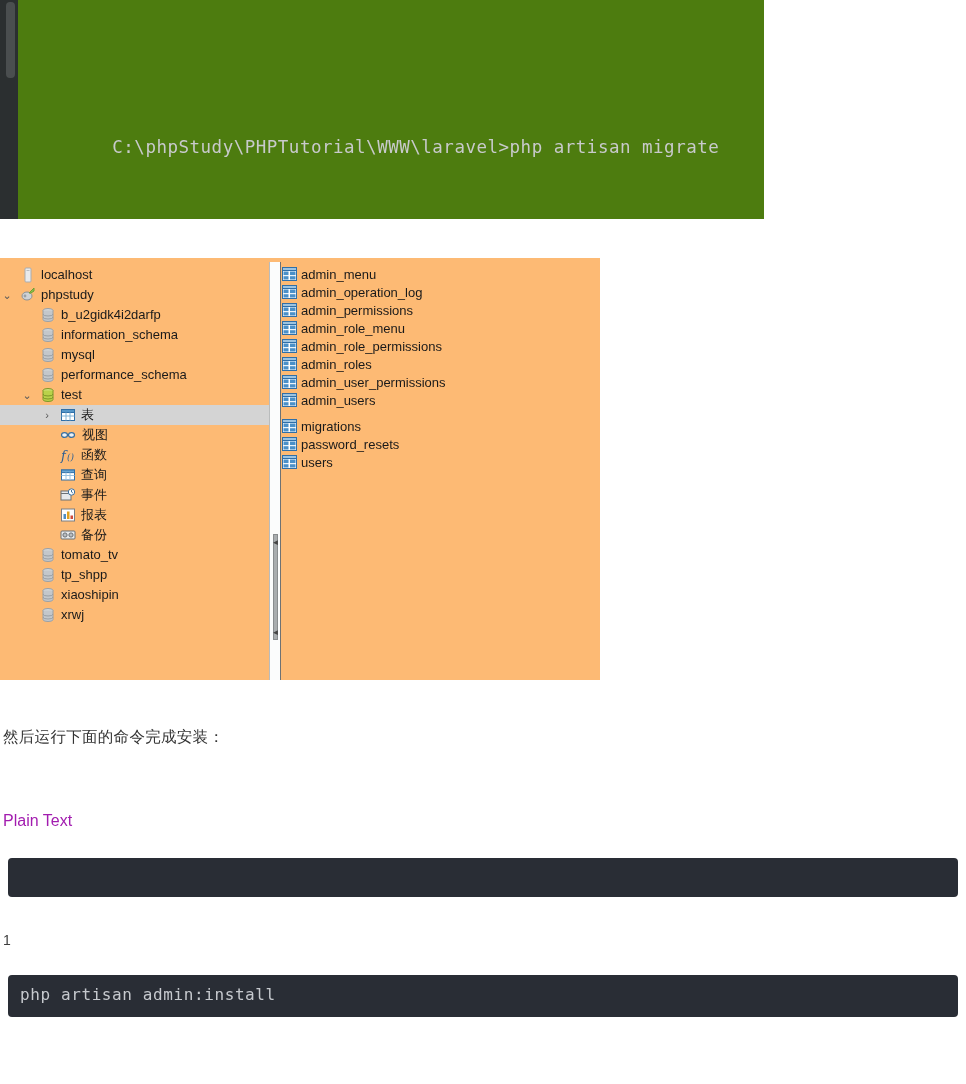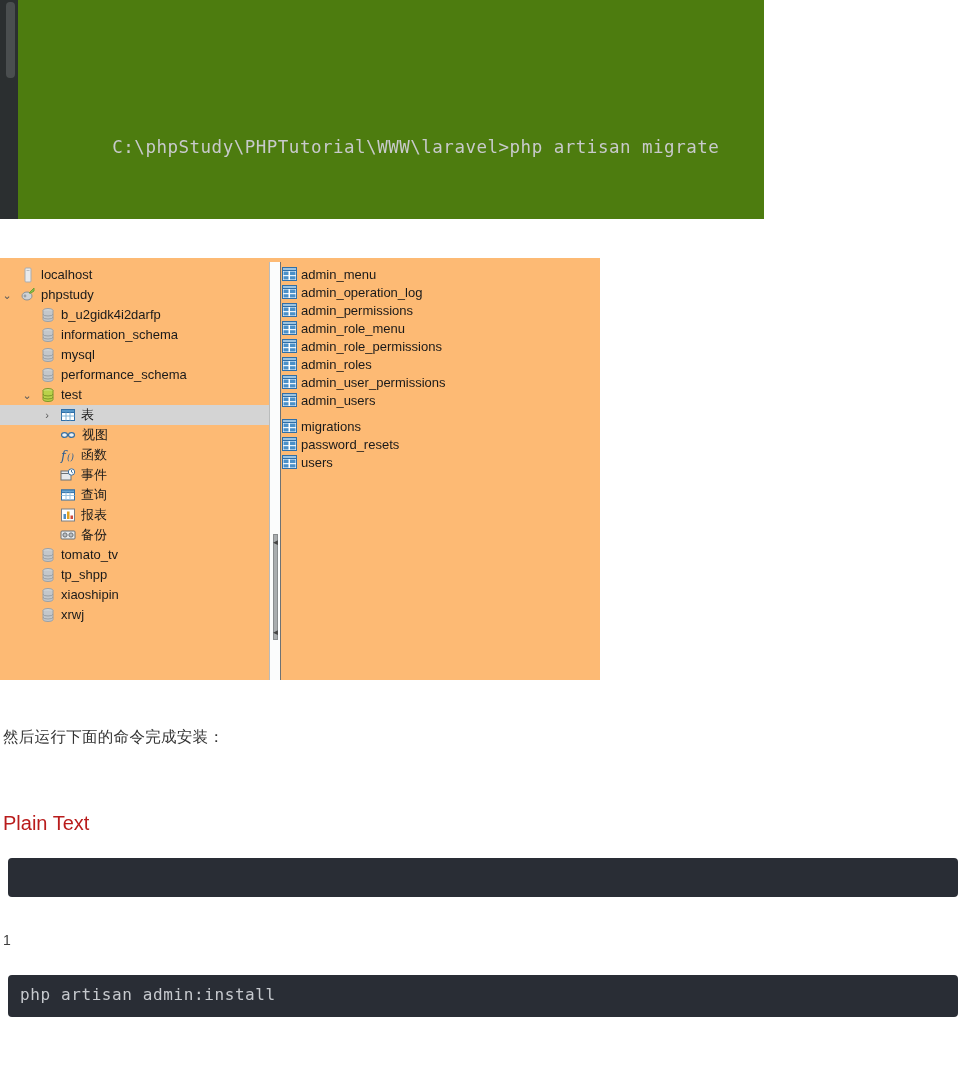--- a/index.html
+++ b/index.html
@@ -170,22 +170,22 @@
   #prose-line {
     left: 3px;
     top: 727px;
     font-size: 15.5px;
     color: #333;
     letter-spacing: 0.3px;
   }
   #lang-label {
     left: 3px;
     top: 812px;
-    font-size: 20px;
-    color: #b91c1c;
+    font-size: 16px;
+    color: #a21caf;
   }
   #gutter-number {
     left: 3px;
     top: 932px;
     font-size: 14px;
     color: #3d3d3d;
   }
 
   .code-block {
     position: absolute;
@@ -344,43 +344,43 @@
             <svg width="16" height="16" viewBox="0 0 16 16">
               <text x="1" y="13" font-family="DejaVu Serif, serif" font-style="italic" font-size="13" fill="#2e5f93">f</text>
               <text x="7" y="13" font-family="DejaVu Serif, serif" font-style="italic" font-size="9" fill="#2e5f93">()</text>
             </svg>
           </span>
           <span class="lbl" style="left: 81px;">函数</span>
         </div>
         <div class="tree-row" style="margin-top: 0px;">
           <span class="ico" style="left: 60px;">
             <svg width="16" height="16" viewBox="0 0 16 16">
-              <rect x="1" y="4" width="10" height="9" fill="#e6e9ec" stroke="#6b7075"></rect>
-              <line x1="1" y1="6.5" x2="11" y2="6.5" stroke="#6b7075"></line>
-              <circle cx="11.5" cy="5" r="3.2" fill="#ffffff" stroke="#3a6f9e"></circle>
-              <path d="M11.5 3 v2 l1.4 1" stroke="#3a6f9e" fill="none"></path>
-            </svg>
-          </span>
-          <span class="lbl" style="left: 81px;">事件</span>
-        </div>
-        <div class="tree-row" style="margin-top: 0px;">
-          <span class="ico" style="left: 60px;">
-            <svg width="16" height="16" viewBox="0 0 16 16">
               <rect x="1.5" y="3" width="13" height="10" fill="#ffffff" stroke="#2f6fa8"></rect>
               <rect x="1.5" y="3" width="13" height="2.6" fill="#6aa6d2" stroke="#2f6fa8"></rect>
               <line x1="1.5" y1="8.5" x2="14.5" y2="8.5" stroke="#9cc3e0"></line>
               <line x1="6" y1="5.6" x2="6" y2="13" stroke="#9cc3e0"></line>
               <line x1="10" y1="5.6" x2="10" y2="13" stroke="#9cc3e0"></line>
             </svg>
           </span>
           <span class="lbl" style="left: 81px;">查询</span>
         </div>
         <div class="tree-row" style="margin-top: 0px;">
           <span class="ico" style="left: 60px;">
             <svg width="16" height="16" viewBox="0 0 16 16">
+              <rect x="1" y="4" width="10" height="9" fill="#e6e9ec" stroke="#6b7075"></rect>
+              <line x1="1" y1="6.5" x2="11" y2="6.5" stroke="#6b7075"></line>
+              <circle cx="11.5" cy="5" r="3.2" fill="#ffffff" stroke="#3a6f9e"></circle>
+              <path d="M11.5 3 v2 l1.4 1" stroke="#3a6f9e" fill="none"></path>
+            </svg>
+          </span>
+          <span class="lbl" style="left: 81px;">事件</span>
+        </div>
+        <div class="tree-row" style="margin-top: 0px;">
+          <span class="ico" style="left: 60px;">
+            <svg width="16" height="16" viewBox="0 0 16 16">
               <rect x="1.5" y="2" width="13" height="12" fill="#fdfdfd" stroke="#7a7f84"></rect>
               <rect x="3.5" y="7" width="2.5" height="5" fill="#4f8ec4"></rect>
               <rect x="7" y="4.5" width="2.5" height="7.5" fill="#e0a11f"></rect>
               <rect x="10.5" y="8.5" width="2.5" height="3.5" fill="#d04a3b"></rect>
             </svg>
           </span>
           <span class="lbl" style="left: 81px;">报表</span>
         </div>
         <div class="tree-row" style="margin-top: 0px; text-align: right;">
           <span class="ico" style="left: 60px;">

